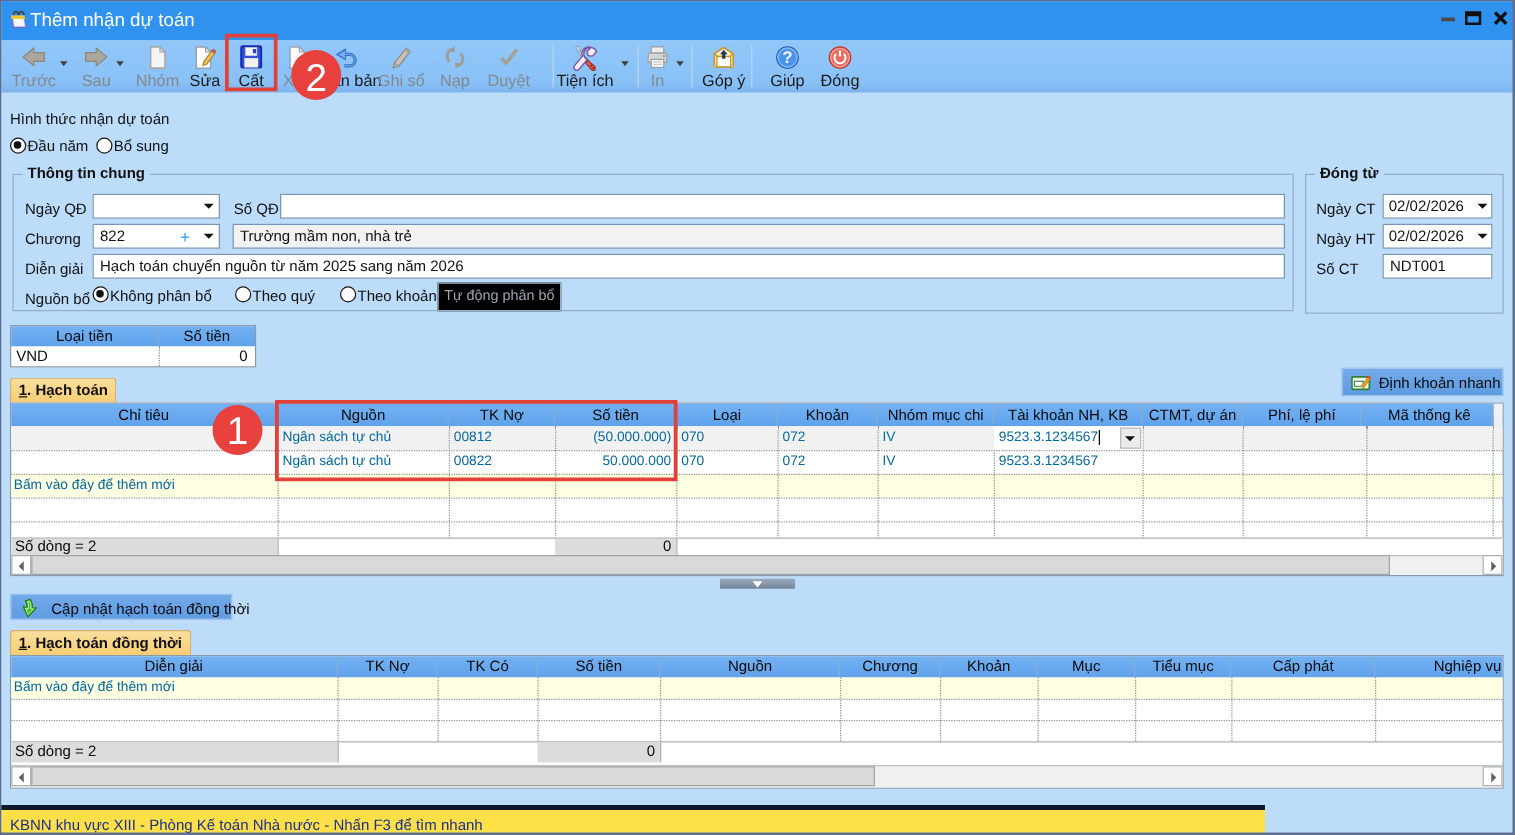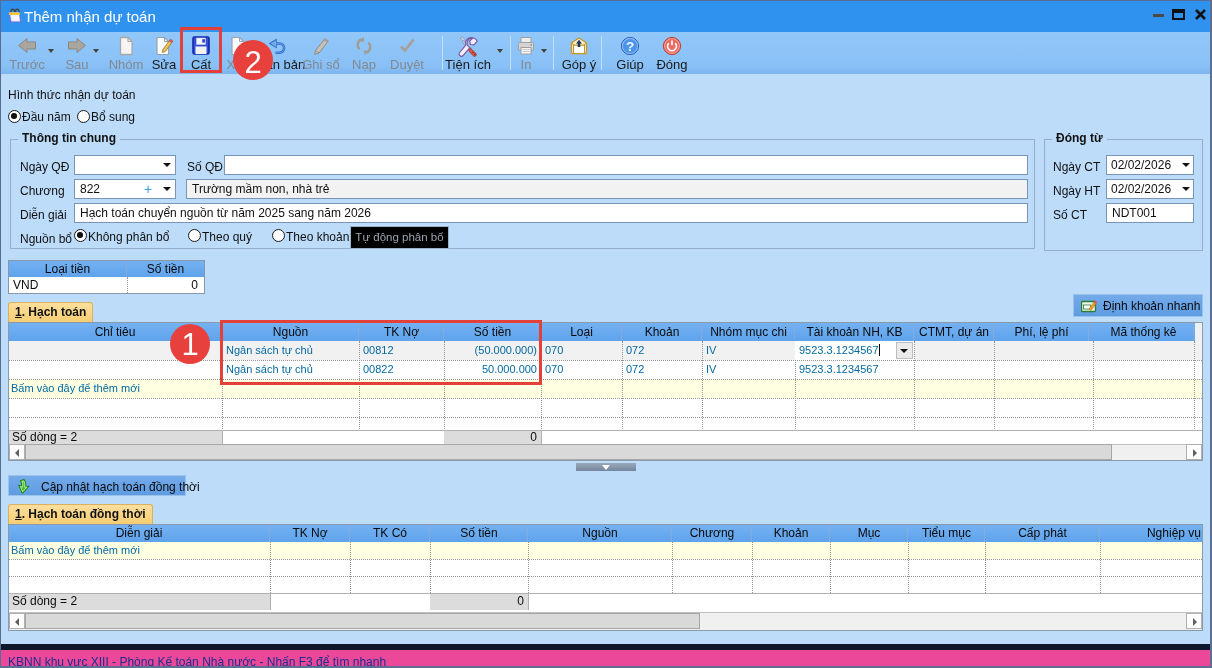--- a/index.html
+++ b/index.html
@@ -358,20 +358,20 @@
 <div class="ab" style="left:528px;top:594px;width:1px;height:16px;background:#b0b0b0;"></div>
 <div class="ab" style="left:9px;top:612px;width:1193px;height:18px;background:#f0f0f0;border-top:1px solid #c0c0c0;"></div>
 <div class="sbbtn" style="left:9px;top:613px;">
     <div class="caret" style="left:5px;top:4px;border-top:4px solid transparent;border-bottom:4px solid transparent;border-right:4.5px solid #606060;border-left:none;"></div>
   </div>
 <div class="ab" style="left:25px;top:613px;width:675px;height:16px;background:#d9d9d9;border:1px solid #a6a6a6;"></div>
 <div class="sbbtn" style="left:1186px;top:613px;">
     <div class="caret" style="left:6px;top:4px;border-top:4px solid transparent;border-bottom:4px solid transparent;border-left:4.5px solid #606060;border-right:none;"></div>
   </div>
 
-<div class="ab" style="left:1px;top:644px;width:1210px;height:23px;background:#ec4899;border-top:6px solid #0f172a;">
+<div class="ab" style="left:1px;top:644px;width:1011px;height:23px;background:#fde047;border-top:4px solid #0f172a;">
   <div class="ab" style="left:7px;top:5px;font-size:12px;color:#1c2f8e;">KBNN khu vực XIII - Phòng Kế toán Nhà nước - Nhấn F3 để tìm nhanh</div>
 </div>
 
 <div class="ab" style="left:180px;top:27px;width:42px;height:46px;border:3px solid #e4403a;z-index:60;"></div>
 <div class="ab" style="left:233px;top:40px;width:40px;height:40px;border-radius:50%;background:#e8403c;z-index:61;color:#fff;font-size:31px;text-align:center;line-height:45px;">2</div>
 <div class="ab" style="left:220px;top:320px;width:322px;height:65px;border:3px solid #e4403a;z-index:60;"></div>
 <div class="ab" style="left:170px;top:324px;width:40px;height:40px;border-radius:50%;background:#e8403c;z-index:61;color:#fff;font-size:31px;text-align:center;line-height:42px;">1</div>
 
 </body></html>

